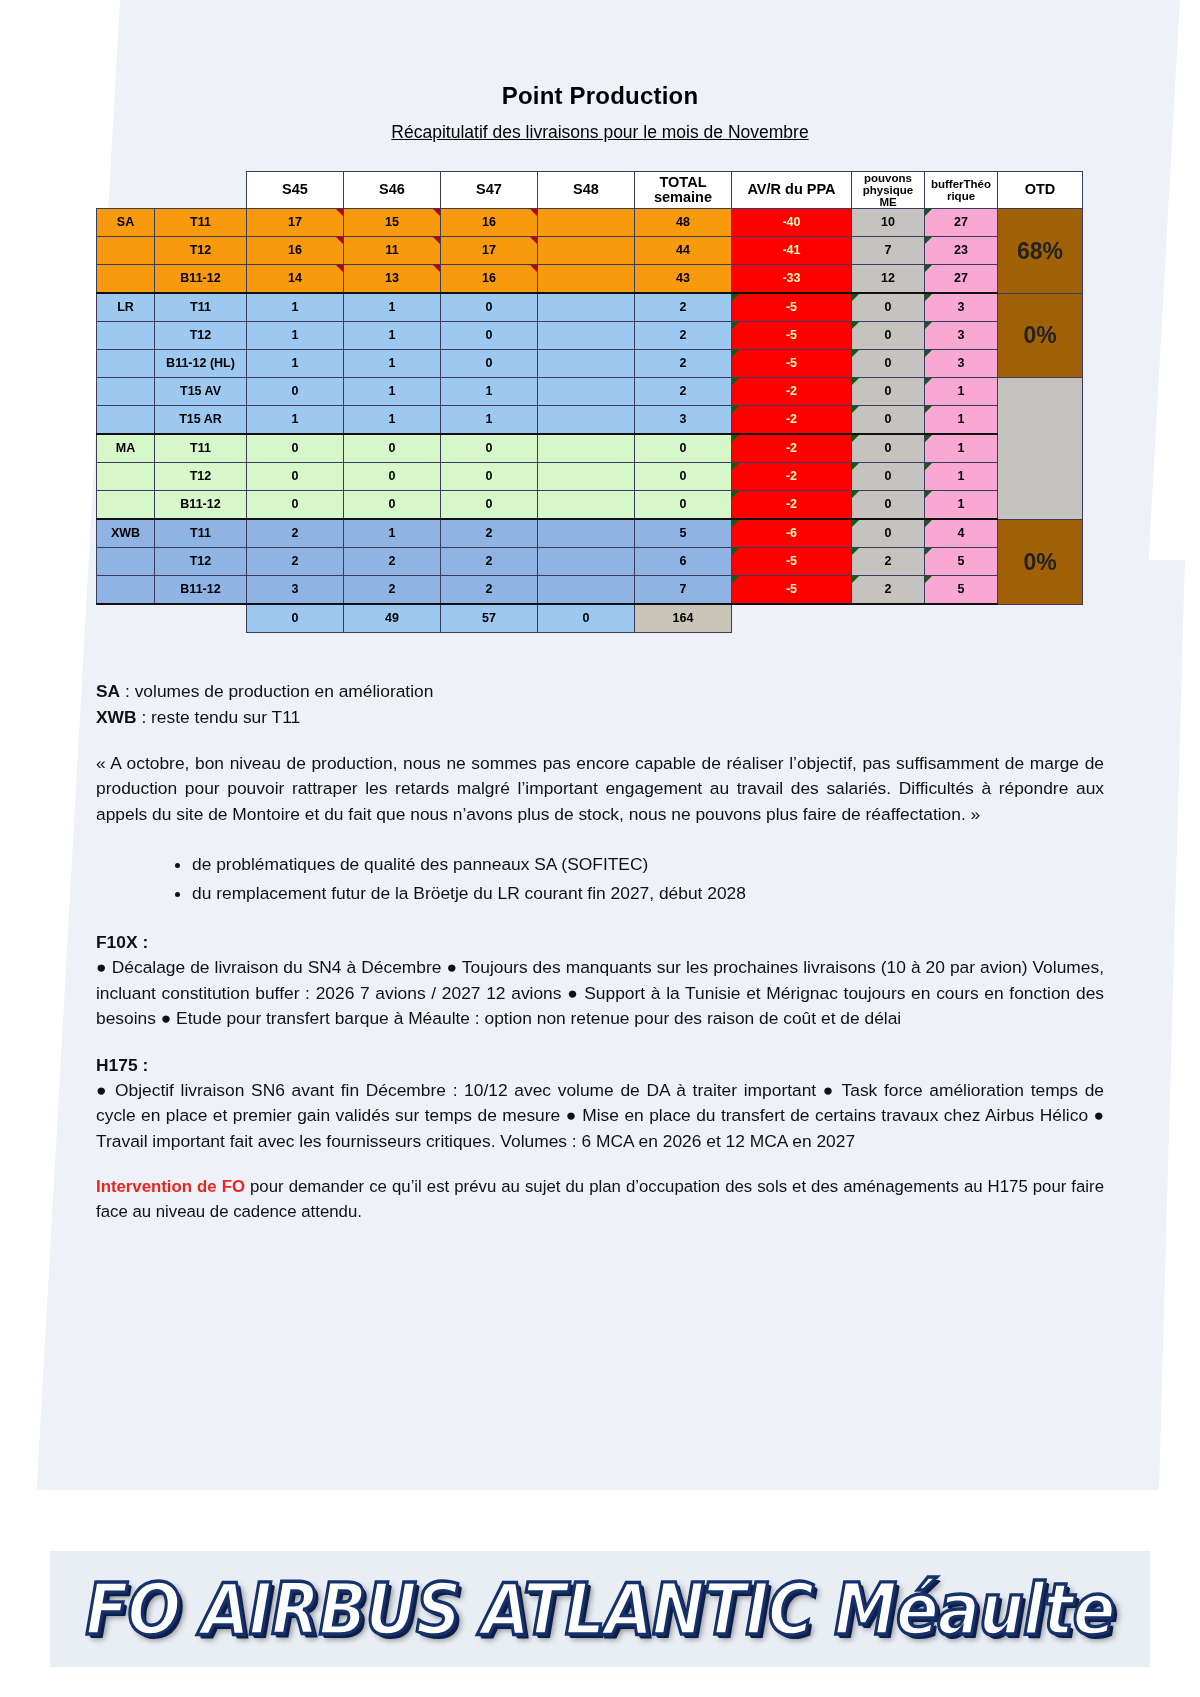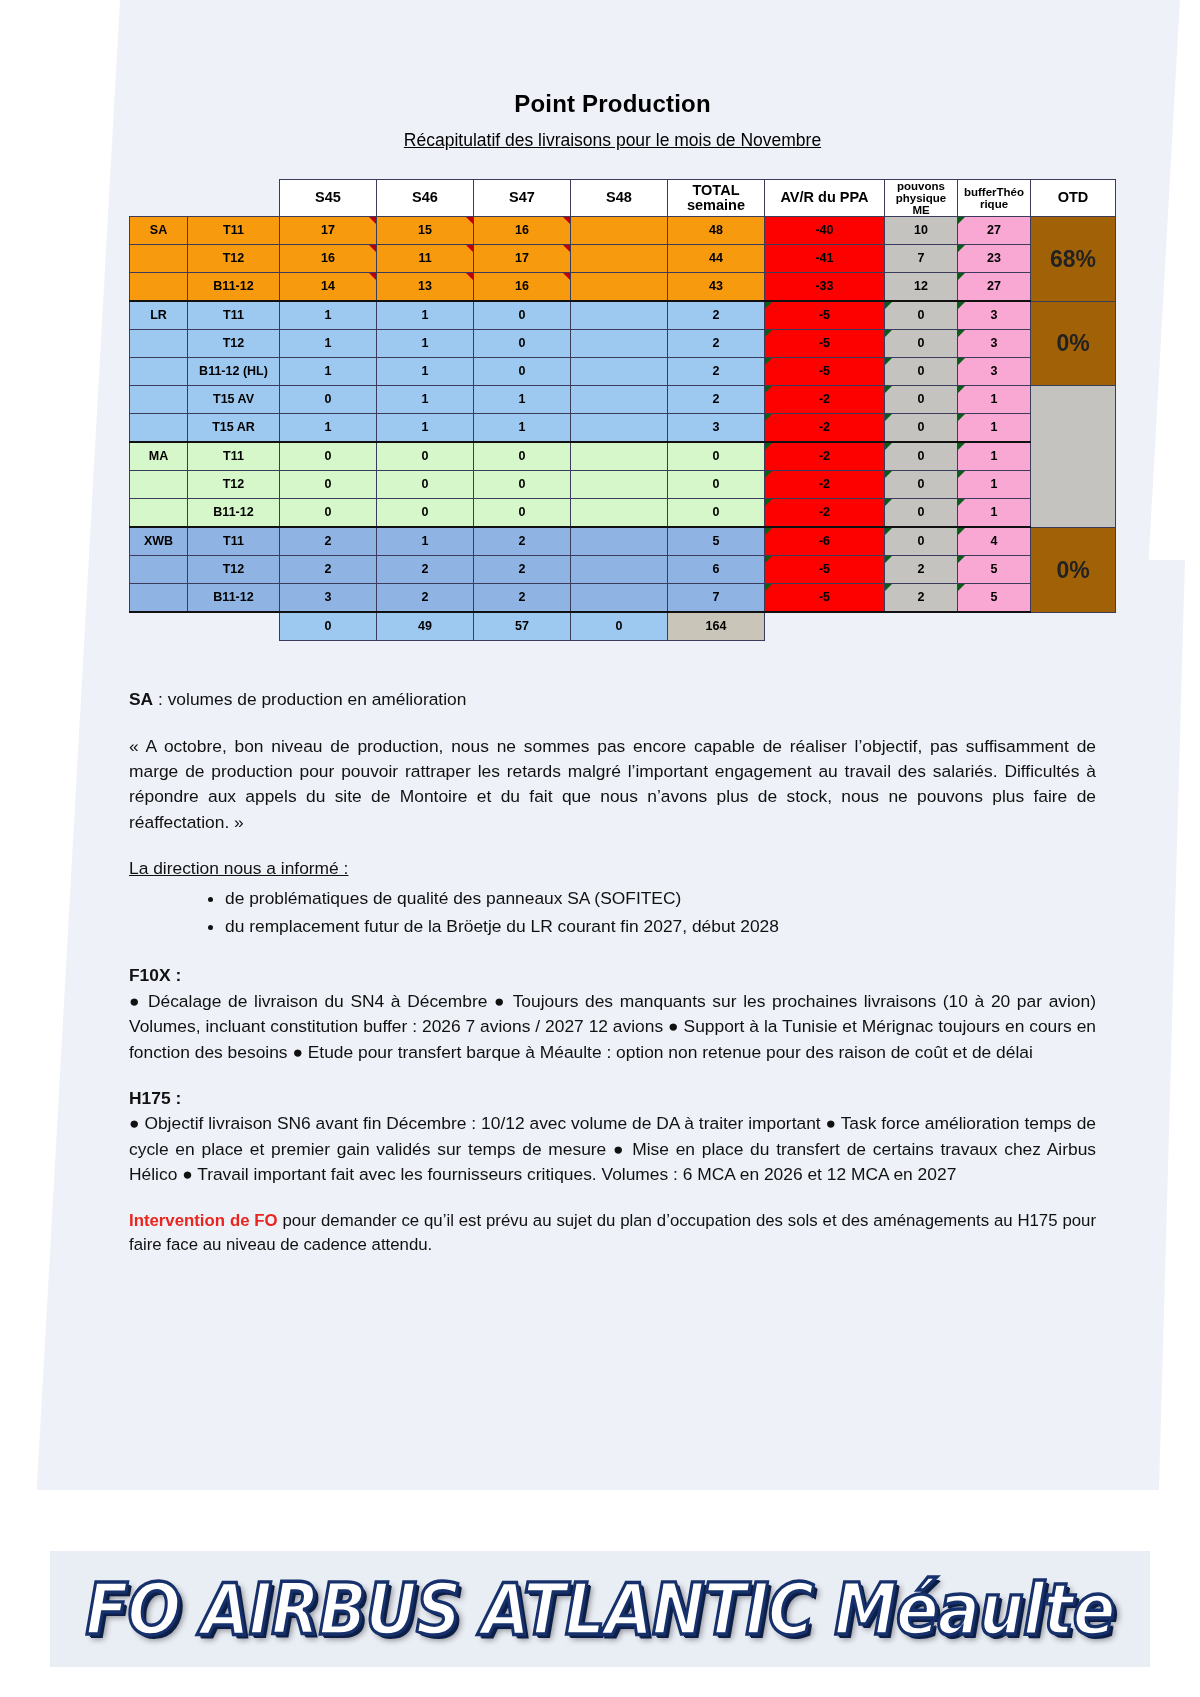--- a/index.html
+++ b/index.html
@@ -35,22 +35,21 @@
     width: 1090px;
     height: 930px;
     background: #eef2f8;
     transform: skewX(-1.6deg);
     transform-origin: top left;
     z-index: 0;
   }
   .page {
     position: relative;
     z-index: 2;
-    padding: 12px;
-    margin-left: 25px;
+    padding: 4px;
   }
   .header {
     text-align: center;
     padding-top: 78px;
   }
   .title {
     font-size: 24px;
     font-weight: bold;
     letter-spacing: .2px;
     margin: 0 0 12px 0;
@@ -99,21 +98,21 @@
     border: 1px solid #3b3b5c;
   }
   th.hd.small { font-size: 11.5px; font-weight: bold; }
   th.hd.nb { border: none; background: transparent; }
 
   .sa     { background: #f79a0e; }
   .lr     { background: #9dc9f0; }
   .ma     { background: #d5f7c9; }
   .xwb    { background: #8fb4e3; }
   .red    { background: #fd0100; color:#d00000; }
-  .redtxt { color: #000000; }
+  .redtxt { color: #fef9c3; }
   .grey   { background: #c4c3c0; }
   .pink   { background: #f9a8d4; }
   .greyotd{ background: #c4c3c0; }
   .totrow { background: #9dc9f0; }
   .totbox { background: #c9c5b8; }
   .otd {
     font-size: 23px;
     font-weight: normal;
     color: #222;
     background: #a16207;
@@ -438,28 +437,30 @@
         </tr>
       </tbody>
     </table>
   </div>
 
   <div class="body">
 
     <p>
       <span class="b">SA</span><span> : volumes de production en amélioration</span>
     </p>
+    <p>
+      <span class="b">XWB</span><span> : reste tendu sur T11</span>
+    </p>
 
     <div class="gap"></div>
 
     <p class="just">« A octobre, bon niveau de production, nous ne sommes pas encore capable de réaliser l’objectif, pas suffisamment de marge de production pour pouvoir rattraper les retards malgré l’important engagement au travail des salariés. Difficultés à répondre aux appels du site de Montoire et du fait que nous n’avons plus de stock, nous ne pouvons plus faire de réaffectation. »</p>
 
     <div class="gap"></div>
 
-    <p class="ul">La direction nous a informé :</p>
     <ul class="dash">
       <li>de problématiques de qualité des panneaux SA (SOFITEC)</li>
       <li>du remplacement futur de la Bröetje du LR courant fin 2027, début 2028</li>
     </ul>
 
     <div class="gap"></div>
 
     <p class="b">F10X :</p>
     <p class="just">● Décalage de livraison du SN4 à Décembre ● Toujours des manquants sur les prochaines livraisons (10 à 20 par avion) Volumes, incluant constitution buffer : 2026  7 avions / 2027 12 avions ● Support à la Tunisie et Mérignac toujours en cours en fonction des besoins ● Etude pour transfert barque à Méaulte : option non retenue pour des raison de coût et de délai</p>
 

